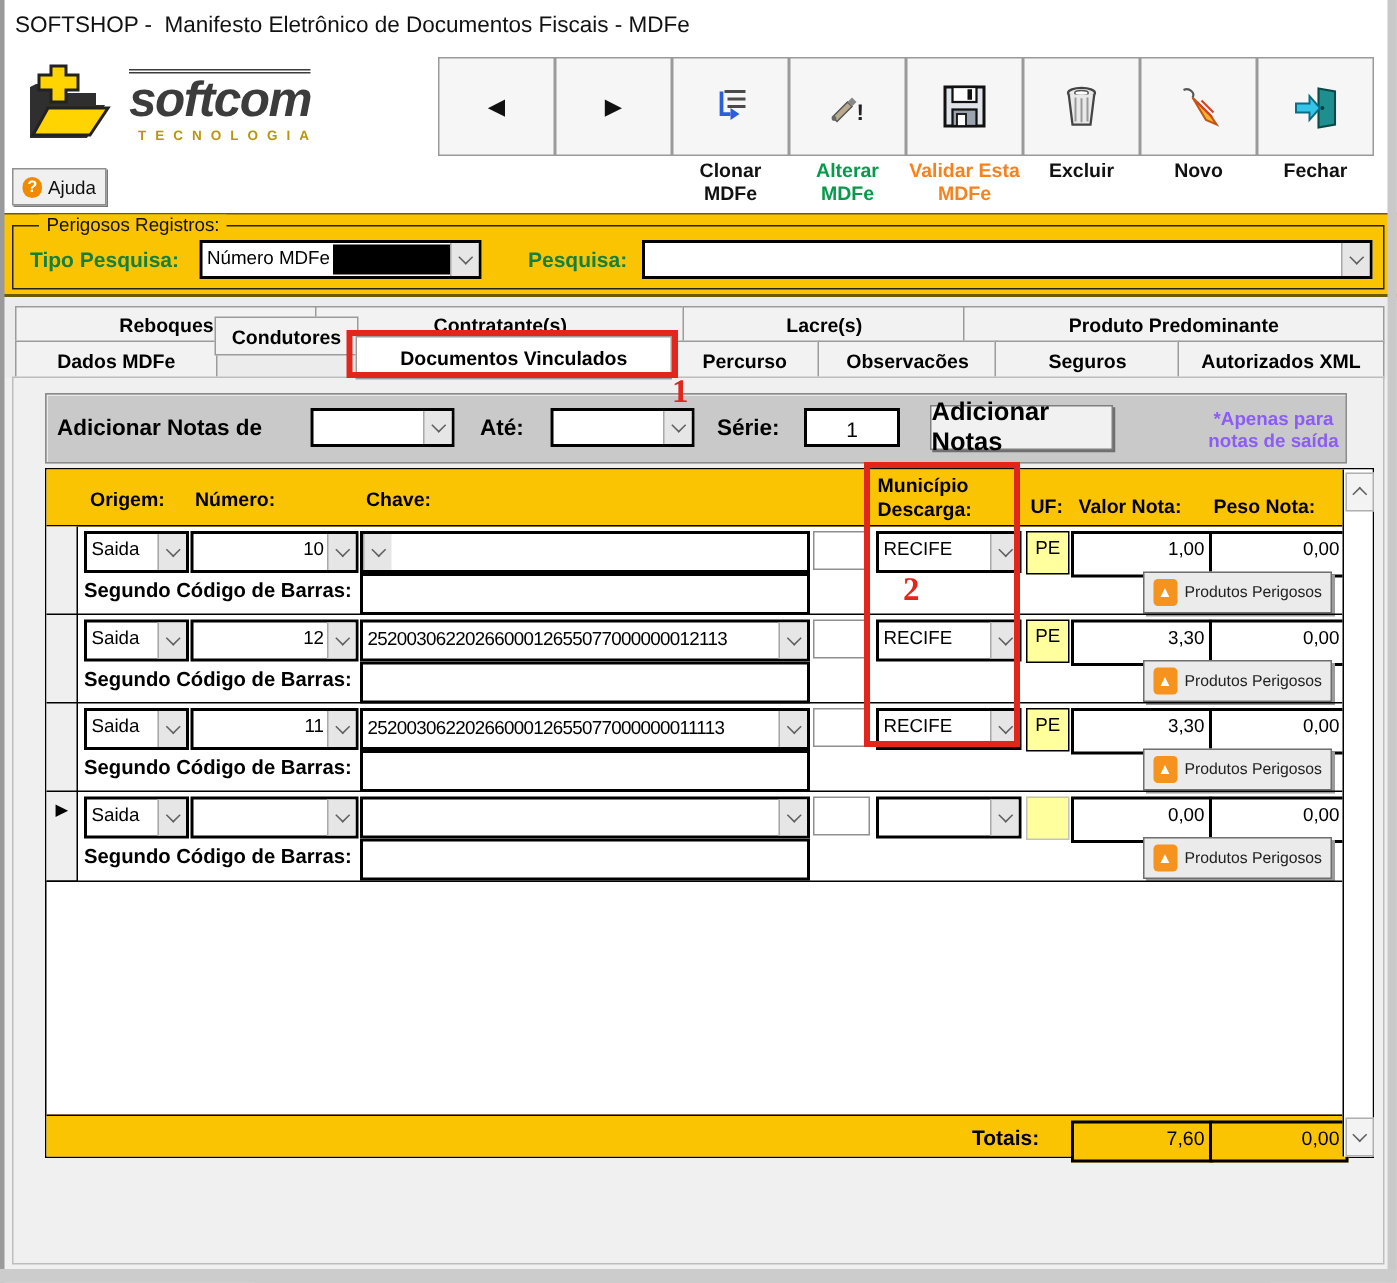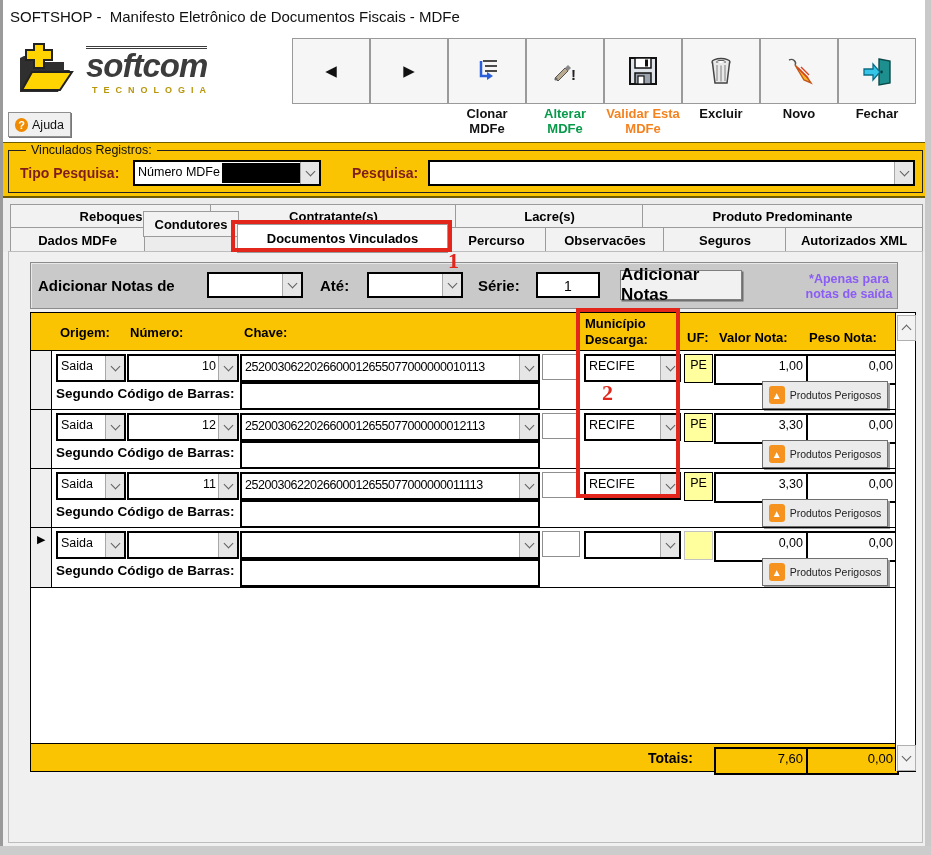--- a/index.html
+++ b/index.html
@@ -21,21 +21,21 @@
   .help-q{width:14px;height:14px;border-radius:7px;background:#f08a00;color:#fff;font-size:11px;font-weight:bold;display:flex;align-items:center;justify-content:center;}
   
   .tbtn{top:38px;width:78px;height:66px;background:#f6f6f6;border:1px solid #9a9a9a;display:flex;align-items:center;justify-content:center;font-size:15px;color:#111;}
   .tlabel{top:107px;width:80px;text-align:center;font-size:13px;font-weight:bold;line-height:1.12;color:#111;}
   .lbl-alterar{color:#089a4a;}
   .lbl-validar{color:#f5821f;}
   
   .searchband{left:0;top:142px;width:931px;height:56px;background:#fbc402;border-top:1px solid #6e5a00;border-bottom:2px solid #6e5a00;}
   .grpbox{left:8px;top:150px;width:915px;height:43px;border:1.5px solid #222;}
   .grplegend{left:26px;top:143px;background:#fbc402;padding:0 5px;font-size:12.5px;color:#111;}
-  .slabel{font-size:14px;font-weight:bold;color:#7f1d1d;}
+  .slabel{font-size:14px;font-weight:bold;color:#15803d;}
   .cmb{display:flex;background:#fff;border:2px solid #000;align-items:stretch;}
   .cmb .txt{flex:1;font-size:12.5px;color:#000;padding:3px 2px 0 3px;white-space:nowrap;overflow:hidden;}
   .cmb .hl{flex:1;background:#000;margin:1px 0 1px 0;}
   .cmb .arw{width:18px;background:#e6e6e6;border-left:1px solid #a8a8a8;display:flex;align-items:center;justify-content:center;}
   .chev{width:6px;height:6px;border-right:1.7px solid #5f5f5f;border-bottom:1.7px solid #5f5f5f;transform:rotate(45deg);margin-top:-3px;}
   .chev-up{transform:rotate(-135deg);margin-top:3px;}
   
   .tabzone{left:3px;top:198px;width:922px;height:54px;background:#ececec;}
   .tab{position:absolute;background:#f2f2f2;border:1px solid #9b9b9b;display:flex;align-items:center;justify-content:center;font-size:13px;font-weight:bold;color:#000;cursor:default;}
   .tab-active{background:#ffffff;z-index:3;}
@@ -152,21 +152,21 @@
   </div>
   <div class="abs tlabel" style="left:447px">Clonar MDFe</div>
   <div class="abs tlabel lbl-alterar" style="left:525px">Alterar MDFe</div>
   <div class="abs tlabel lbl-validar" style="left:603px">Validar Esta MDFe</div>
   <div class="abs tlabel" style="left:681px">Excluir</div>
   <div class="abs tlabel" style="left:759px">Novo</div>
   <div class="abs tlabel" style="left:837px">Fechar</div>
 
   <div class="abs searchband"></div>
   <div class="abs grpbox"></div>
-  <div class="abs grplegend">Vinculados Registros:</div>
+  <div class="abs grplegend">Perigosos Registros:</div>
   <div class="abs slabel" style="left:20px;top:165px">Tipo Pesquisa:</div>
   <div class="abs cmb" style="left:133px;top:160px;width:188px;height:26px">
     <span class="txt" style="flex:0 0 auto">Número MDFe</span>
     <span class="hl"></span>
     <span class="arw">
         <i class="chev"></i>
       </span>
   </div>
   <div class="abs slabel" style="left:352px;top:165px">Pesquisa:</div>
   <div class="abs cmb" style="left:428px;top:160px;width:487px;height:26px">
@@ -257,21 +257,20 @@
         <i class="chev"></i>
       </span>
   </div>
   <div class="fld cmb" style="left:127px;top:354px;width:108px;height:24px">
     <span class="txt" style="text-align:right">10</span>
     <span class="arw">
         <i class="chev"></i>
       </span>
   </div>
   <div class="fld cmb" style="left:240px;top:354px;width:296px;height:24px">
-    <span class="txt chavetxt">2520030622026600012655077000000010113</span>
     <span class="arw">
         <i class="chev"></i>
       </span>
   </div>
   <div class="fld smallbox" style="left:542px;top:354px;width:36px;height:24px;border-width:1px"></div>
   <div class="fld cmb" style="left:584px;top:354px;width:93px;height:24px">
     <span class="txt">RECIFE</span>
     <span class="arw">
         <i class="chev"></i>
       </span>

